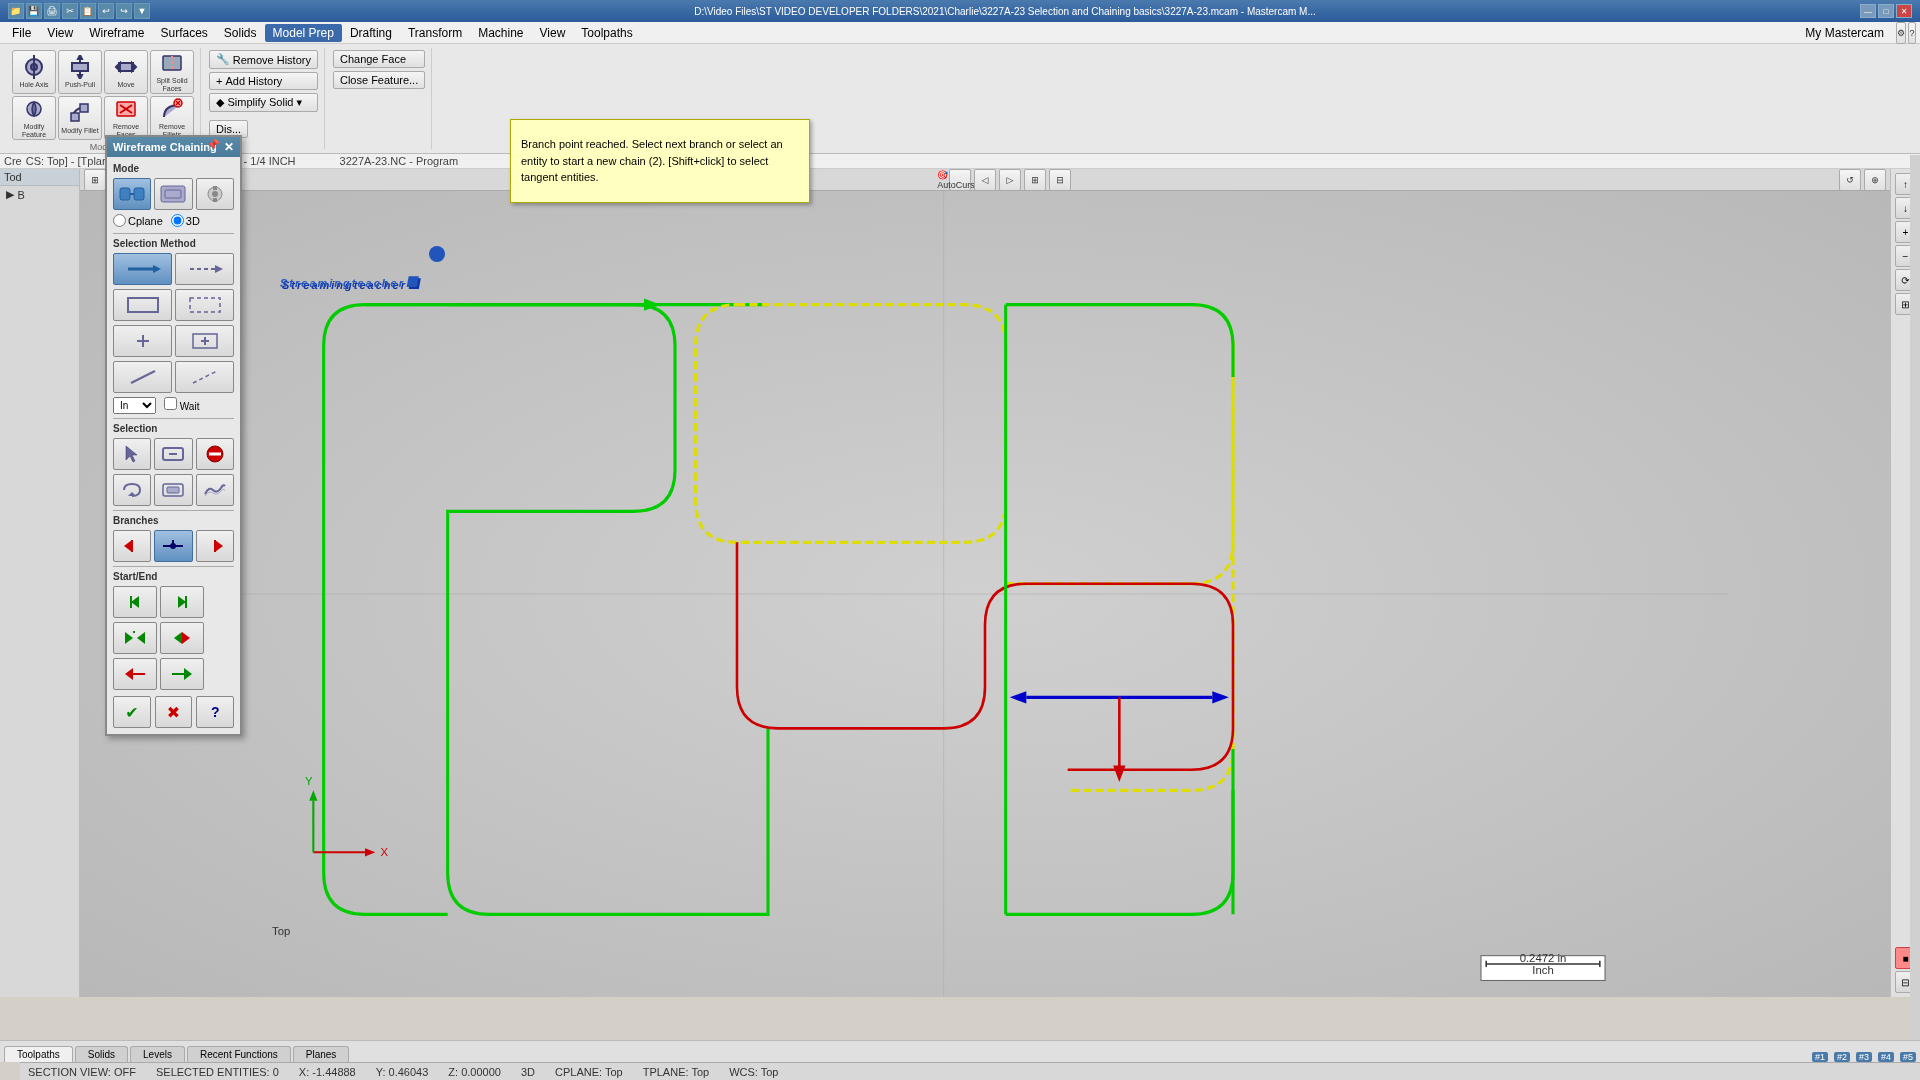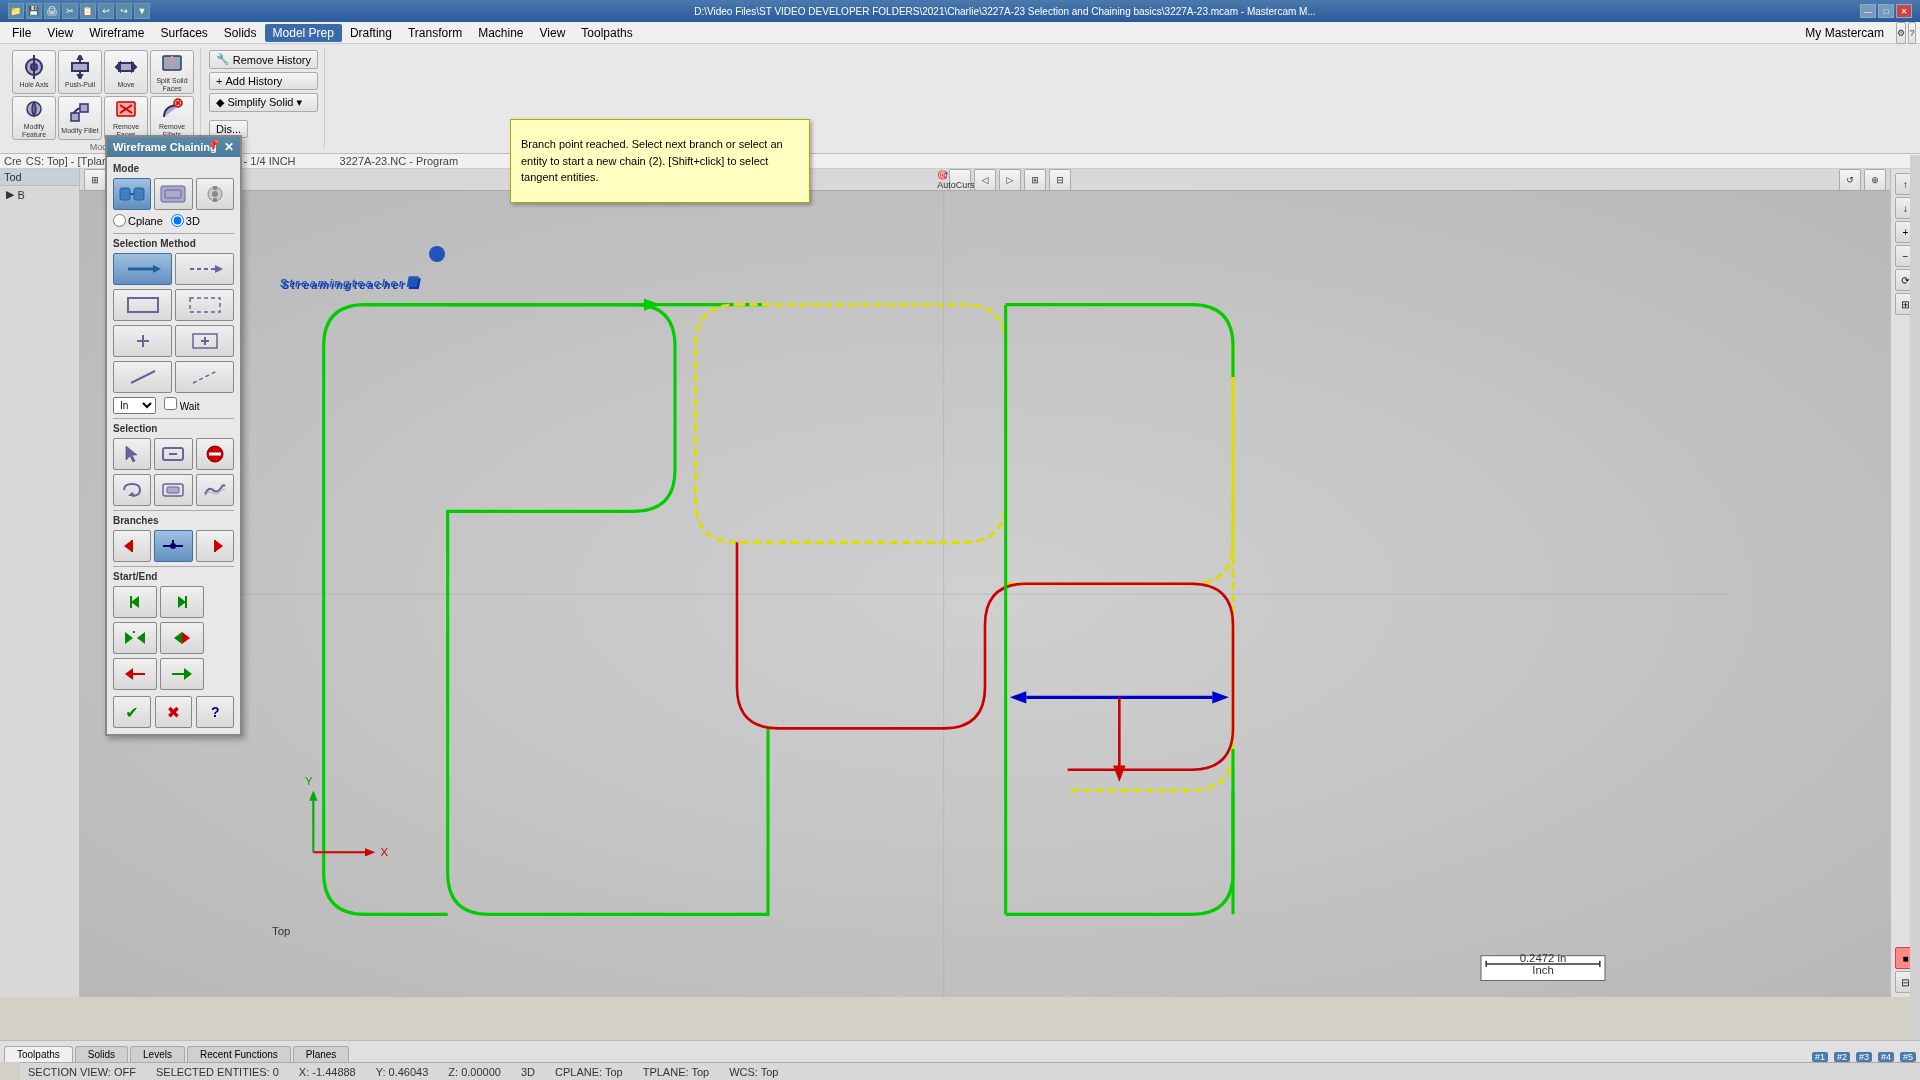--- a/index.html
+++ b/index.html
@@ -330,20 +330,30 @@
         <span>Simplify Solid ▾</span>
       </div>
     </div>
     <div style="display:flex; flex-direction:column; gap:3px; margin-top: 4px;">
       <div class="modify-btn">
         <span>Dis...</span>
       </div>
     </div>
   </div>
 
+  <div class="toolbar-group" style="align-items:flex-start;">
+    <div style="display:flex; flex-direction:column; gap:3px;">
+      <div class="modify-btn">
+        <span>Change Face</span>
+      </div>
+      <div class="modify-btn">
+        <span>Close Feature...</span>
+      </div>
+    </div>
+  </div>
 
   <div class="tooltip">
     <span>Branch point reached. Select next branch or select an entity to start a new chain (2). [Shift+click] to select tangent entities.</span>
   </div>
 </div>
 
 <div class="path-bar">
   <span>Cre</span>
   <span>CS: Top] - [Tplane: To</span>
   <span style="margin-left:40px;">GRAVE MILL - 1/4 INCH</span>

